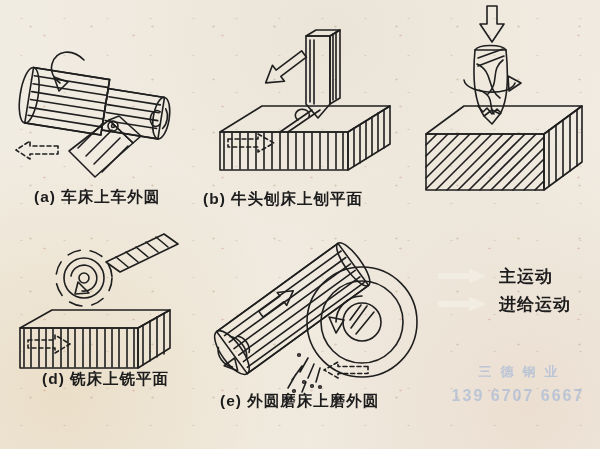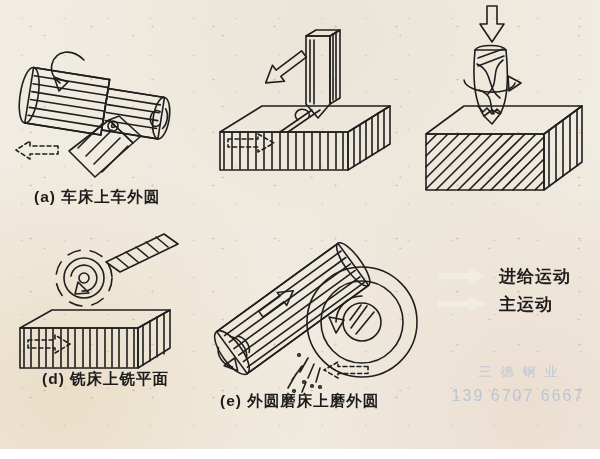--- a/index.html
+++ b/index.html
@@ -34,21 +34,21 @@
     position:absolute;left:0;right:0;top:413px;text-align:center;
     font-size:19px;font-weight:700;color:#151515;letter-spacing:1.5px;white-space:nowrap;
   }
   .caption .cap-title{margin-left:16px;}
   .legend{position:absolute;left:436px;top:262px;}
   .legend-row{display:flex;align-items:center;height:28px;}
   .legend-row svg{overflow:visible;}
   .legend-label{margin-left:11px;font-size:17px;font-weight:600;color:#1d1d1d;letter-spacing:1px;}
   .watermark{
     position:absolute;left:438px;top:363px;width:160px;text-align:center;
-    color:#9db4d6;opacity:.62;pointer-events:none;
+    color:#9db4d6;opacity:.62;pointer-events:none;font-weight:bold;
   }
   .wm1{font-size:13px;letter-spacing:9px;padding-left:9px;}
   .wm2{font-size:16px;letter-spacing:2px;margin-top:6px;}
 </style>
 </head>
 <body>
 
 <div class="stage">
 
   <div class="fig" style="left:12px;top:46px;">
@@ -198,36 +198,37 @@
         <circle class="ink" cx="116" cy="165" r="1.3"></circle>
         <circle class="ink" cx="95" cy="133" r="1.3"></circle>
       </g>
       <g transform="translate(118,148)">
         <path class="fp dash" d="M46,-3.5 H16 V-8 L2,0 L16,8 V3.5 H46 Z"></path>
       </g>
     </svg>
   </div>
 
   <div class="lbl" style="left:34px;top:187px;">(a) 车床上车外圆</div>
+  <div class="lbl" style="left:203px;top:189px;">(b) 牛头刨床上刨平面</div>
   <div class="lbl" style="left:42px;top:369px;">(d) 铣床上铣平面</div>
   <div class="lbl" style="left:220px;top:391px;">(e) 外圆磨床上磨外圆</div>
 
   <div class="legend">
+    <div class="legend-row">
+      <svg width="52" height="20" viewBox="0 0 52 20">
+        <path class="fp" d="M2,7 H33 V2.5 L50,10 L33,17.5 V13 H2 Z"></path>
+      </svg>
+      <span class="legend-label">主运动</span>
+    </div>
     <div class="legend-row">
       <svg width="52" height="20" viewBox="0 0 52 20">
         <path class="fp dash" d="M2,7 H33 V2.5 L50,10 L33,17.5 V13 H2 Z"></path>
       </svg>
       <span class="legend-label">进给运动</span>
     </div>
-    <div class="legend-row">
-      <svg width="52" height="20" viewBox="0 0 52 20">
-        <path class="fp" d="M2,7 H33 V2.5 L50,10 L33,17.5 V13 H2 Z"></path>
-      </svg>
-      <span class="legend-label">主运动</span>
-    </div>
   </div>
 
   <div class="watermark">
     <div class="wm1">三德钢业</div>
     <div class="wm2">139 6707 6667</div>
   </div>
 
 
 </div>
 

